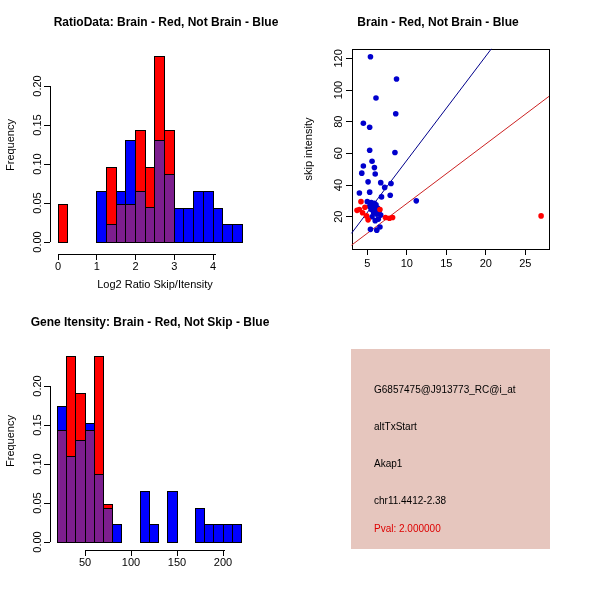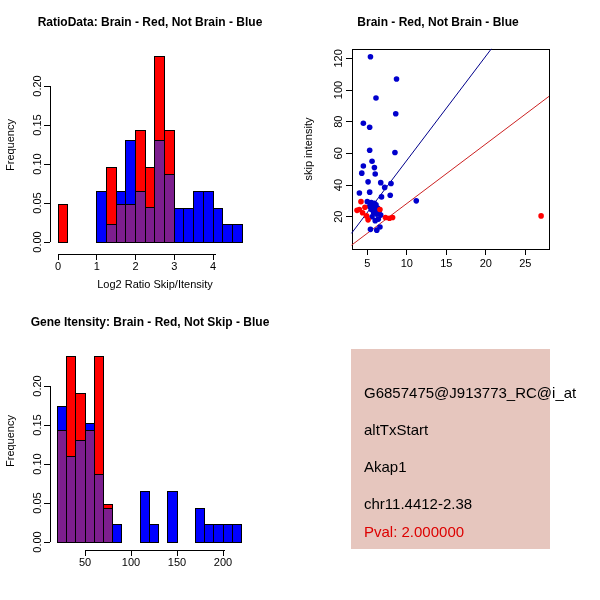--- a/index.html
+++ b/index.html
@@ -6,28 +6,28 @@
   #app{position:relative;width:600px;height:600px;background:#FFFFFF;
        font-family:"Liberation Sans",sans-serif;overflow:hidden;color:#000;}
   .ctitle{position:absolute;width:300px;text-align:center;font-weight:bold;
           font-size:12px;white-space:nowrap;}
   .xlab{position:absolute;width:300px;text-align:center;font-size:11px;}
   .ylab{position:absolute;width:200px;text-align:center;font-size:11px;
         transform:rotate(-90deg);}
   svg.chart{position:absolute;width:300px;height:300px;}
   svg text{font-family:"Liberation Sans",sans-serif;font-size:11px;fill:#000;}
   #infobox{position:absolute;left:351px;top:349px;width:199px;height:200px;}
-  .info-line{position:absolute;left:13px;font-size:15px;white-space:nowrap;text-align:right;}
+  .info-line{position:absolute;left:23px;font-size:10px;white-space:nowrap;text-align:right;}
 </style>
 </head>
 <body>
 
 <div id="app" style="background: rgb(255, 255, 255);">
 
-  <div class="ctitle" style="left:0;top:15px;">RatioData: Brain - Red, Not Brain - Blue</div>
+  <div class="ctitle" style="left:16px;top:15px;">RatioData: Brain - Red, Not Brain - Blue</div>
   <div class="ctitle" style="left:288px;top:15px;">Brain - Red, Not Brain - Blue</div>
   <div class="ctitle" style="left:0;top:315px;">Gene Itensity: Brain - Red, Not Skip - Blue</div>
 
   <div class="ylab" style="left:-90px;top:139px;">Frequency</div>
   <div class="xlab" style="left:5px;top:278px;">Log2 Ratio Skip/Itensity</div>
 
   <div class="ylab" style="left:208px;top:143px;">skip intensity</div>
 
   <div class="ylab" style="left:-90px;top:435px;">Frequency</div>
 

